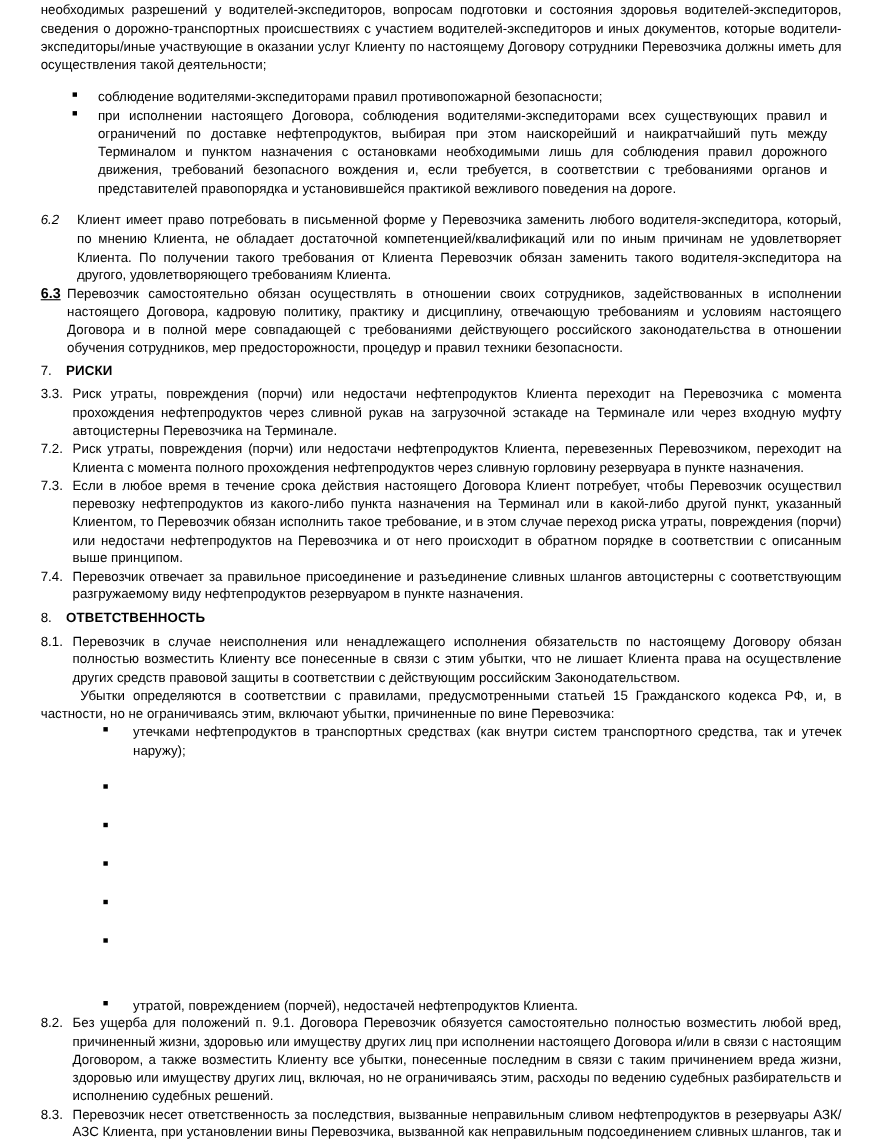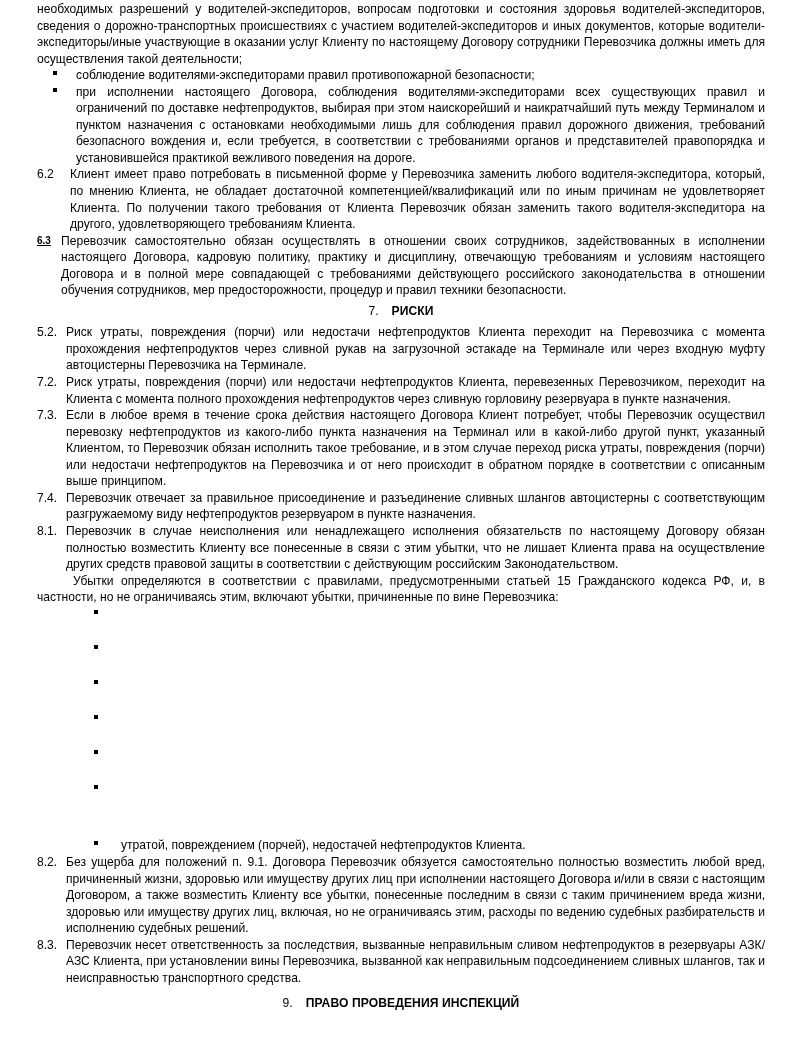--- a/index.html
+++ b/index.html
@@ -50,39 +50,40 @@
     text-align: justify;
   }
   .clause > .num {
     flex: 0 0 auto;
     width: 29px;
     text-align: left;
     white-space: nowrap;
   }
   .clause > .num.wide {
     width: 33px;
+    font-style: italic;
   }
   .clause > .num.tight {
     width: 24px;
   }
   .clause > .body {
     flex: 1 1 auto;
     text-align: justify;
     text-justify: inter-word;
   }
   .num.bold {
     font-weight: bold;
-    font-size: 10px;
+    font-size: 13px;
     text-decoration: underline;
   }
 
   
   ul.bul1 {
     list-style: none;
-    margin: 0;
+    margin: 13px;
     padding: 0;
   }
   ul.bul1 > li {
     display: flex;
     align-items: flex-start;
     text-align: justify;
   }
   ul.bul1 > li > .mk {
     flex: 0 0 auto;
     width: 23px;
@@ -128,21 +129,21 @@
   
   .subpara {
     margin-left: 39px;
     text-indent: 36px;
     text-align: justify;
     text-justify: inter-word;
   }
 
   
   .heading {
-    text-align: center;
+    text-align: left;
     margin: 0;
     padding: 4px 0 5px 0;
     white-space: nowrap;
   }
   .heading .hnum {
     font-weight: normal;
   }
   .heading .htitle {
     font-weight: bold;
     letter-spacing: 0.1px;
@@ -188,47 +189,51 @@
     <div class="clause">
       <span class="num tight bold">6.3</span>
       <span class="body">Перевозчик самостоятельно обязан осуществлять в отношении своих  сотрудников, задействованных в исполнении настоящего Договора, кадровую политику, практику и дисциплину, отвечающую требованиям и условиям настоящего Договора и в полной мере совпадающей с требованиями  действующего российского законодательства в отношении обучения сотрудников, мер предосторожности, процедур и правил техники безопасности.</span>
     </div>
 
     <div class="heading">
       <span class="hnum">7.</span><span class="htitle">РИСКИ</span>
     </div>
 
     <div class="clause">
-      <span class="num">5.2.</span>
+      <span class="num">3.3.</span>
       <span class="body">Риск утраты, повреждения (порчи) или недостачи нефтепродуктов Клиента переходит на Перевозчика с момента прохождения нефтепродуктов через сливной рукав на загрузочной эстакаде на Терминале или через входную муфту автоцистерны Перевозчика на Терминале.</span>
     </div>
     <div class="clause">
       <span class="num">7.2.</span>
       <span class="body">Риск утраты, повреждения (порчи) или недостачи нефтепродуктов Клиента, перевезенных Перевозчиком, переходит на Клиента с момента полного прохождения нефтепродуктов через сливную горловину резервуара в пункте назначения.</span>
     </div>
     <div class="clause">
       <span class="num">7.3.</span>
       <span class="body">Если в любое время в течение срока действия  настоящего  Договора Клиент потребует, чтобы Перевозчик осуществил перевозку нефтепродуктов из  какого-либо пункта назначения на Терминал или в  какой-либо другой  пункт, указанный Клиентом, то Перевозчик обязан исполнить такое требование, и в этом случае переход риска утраты, повреждения (порчи) или недостачи  нефтепродуктов  на Перевозчика и от него происходит в обратном порядке в соответствии с описанным выше принципом.</span>
     </div>
     <div class="clause">
       <span class="num">7.4.</span>
       <span class="body">Перевозчик отвечает за правильное присоединение  и  разъединение сливных шлангов автоцистерны с соответствующим   разгружаемому виду нефтепродуктов резервуаром в пункте назначения.</span>
     </div>
 
+    <div class="heading">
+      <span class="hnum">8.</span><span class="htitle">ОТВЕТСТВЕННОСТЬ</span>
+    </div>
 
     <div class="clause">
       <span class="num">8.1.</span>
       <span class="body">Перевозчик в случае неисполнения  или  ненадлежащего  исполнения обязательств по настоящему Договору обязан полностью возместить Клиенту все понесенные в связи с этим убытки, что не лишает Клиента права на осуществление других средств правовой защиты в соответствии с действующим российским Законодательством.</span>
     </div>
 
     <p class="para subpara">Убытки определяются в соответствии с правилами, предусмотренными  статьей  15 Гражданского кодекса РФ, и, в частности, но не ограничиваясь этим, включают убытки, причиненные по вине Перевозчика:</p>
 
     <ul class="bul2">
       <li>
         <span class="mk"><span class="sq"></span></span>
+        <span class="txt">утечками нефтепродуктов  в транспортных средствах (как внутри систем транспортного средства, так и утечек наружу);</span>
       </li>
       <li>
         <span class="mk"><span class="sq"></span></span>
       </li>
       <li>
         <span class="mk"><span class="sq"></span></span>
       </li>
       <li>
         <span class="mk"><span class="sq"></span></span>
       </li>

